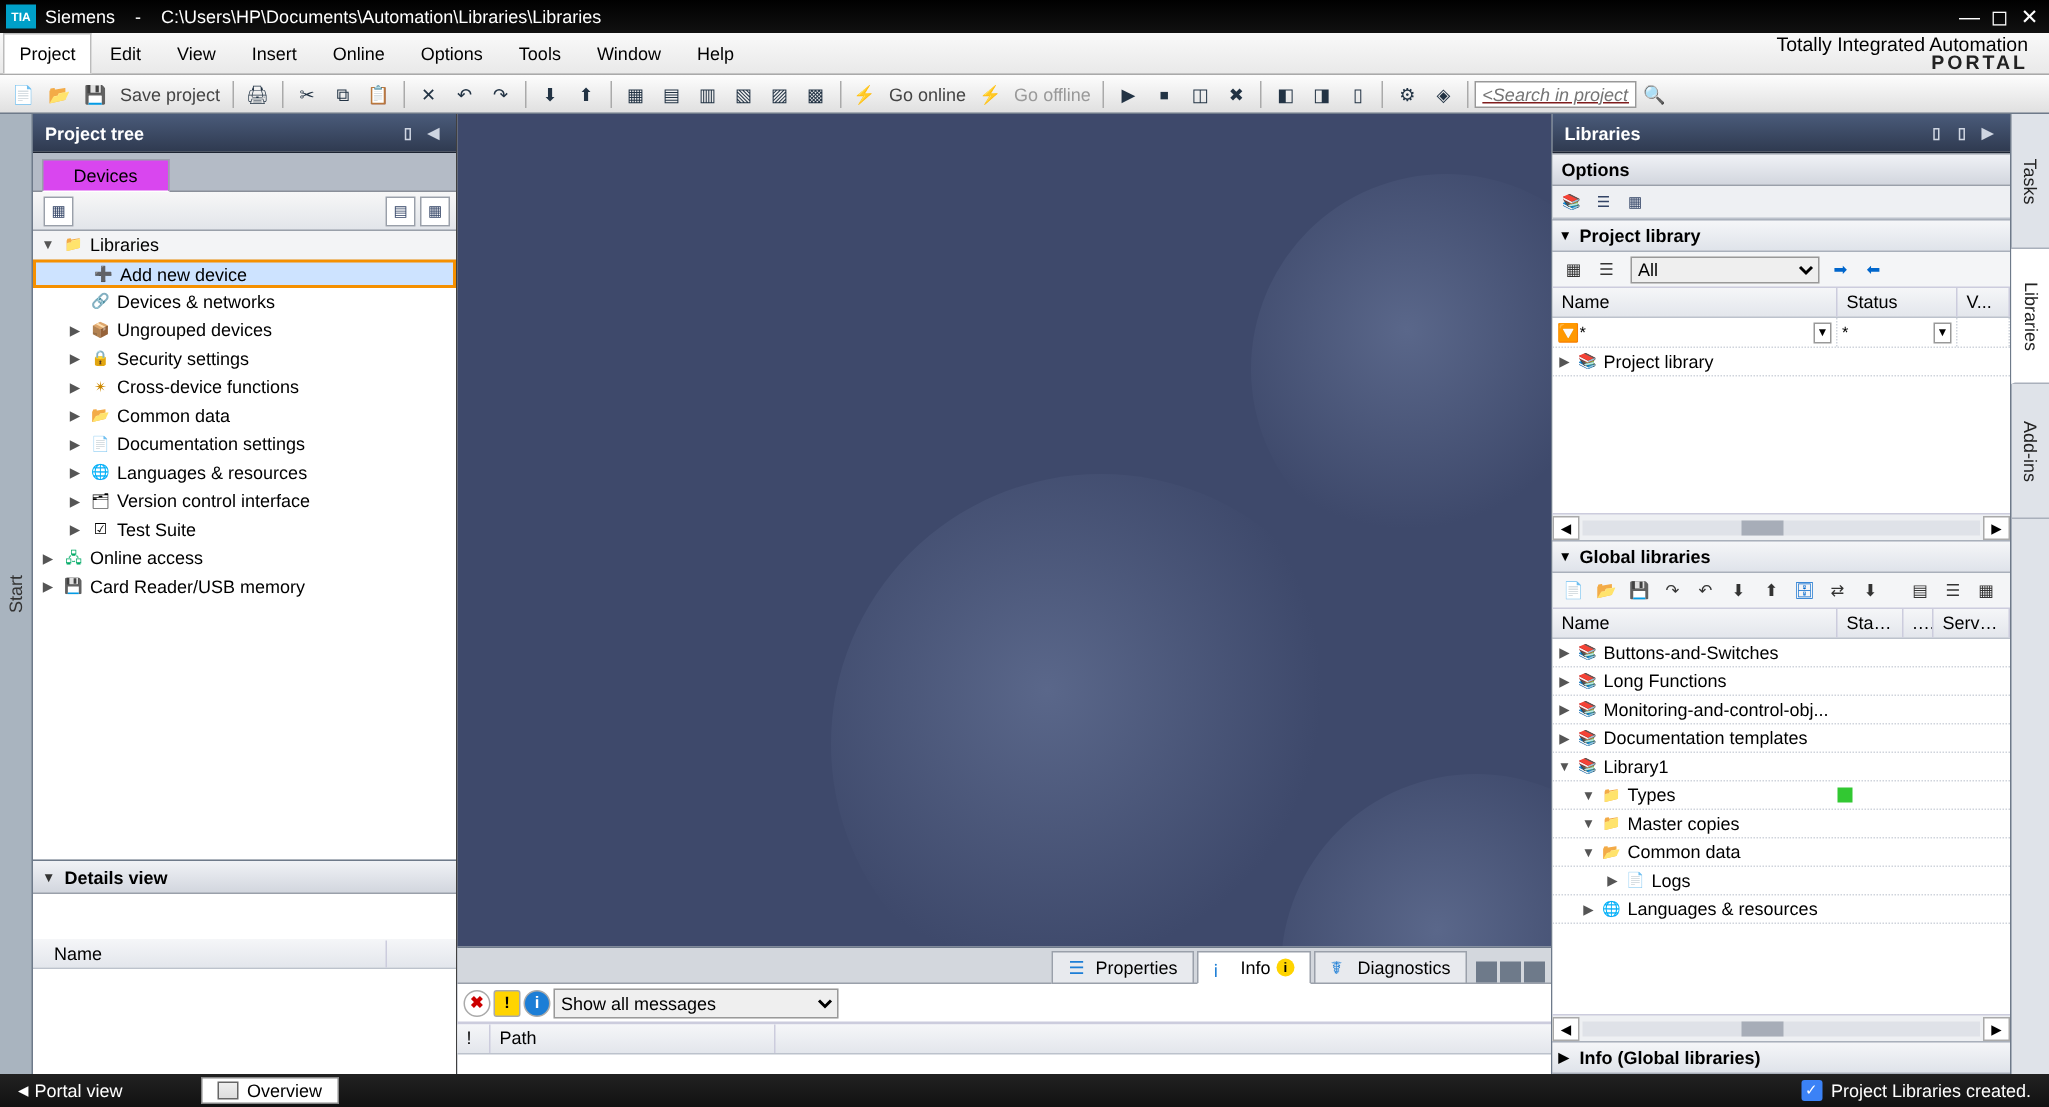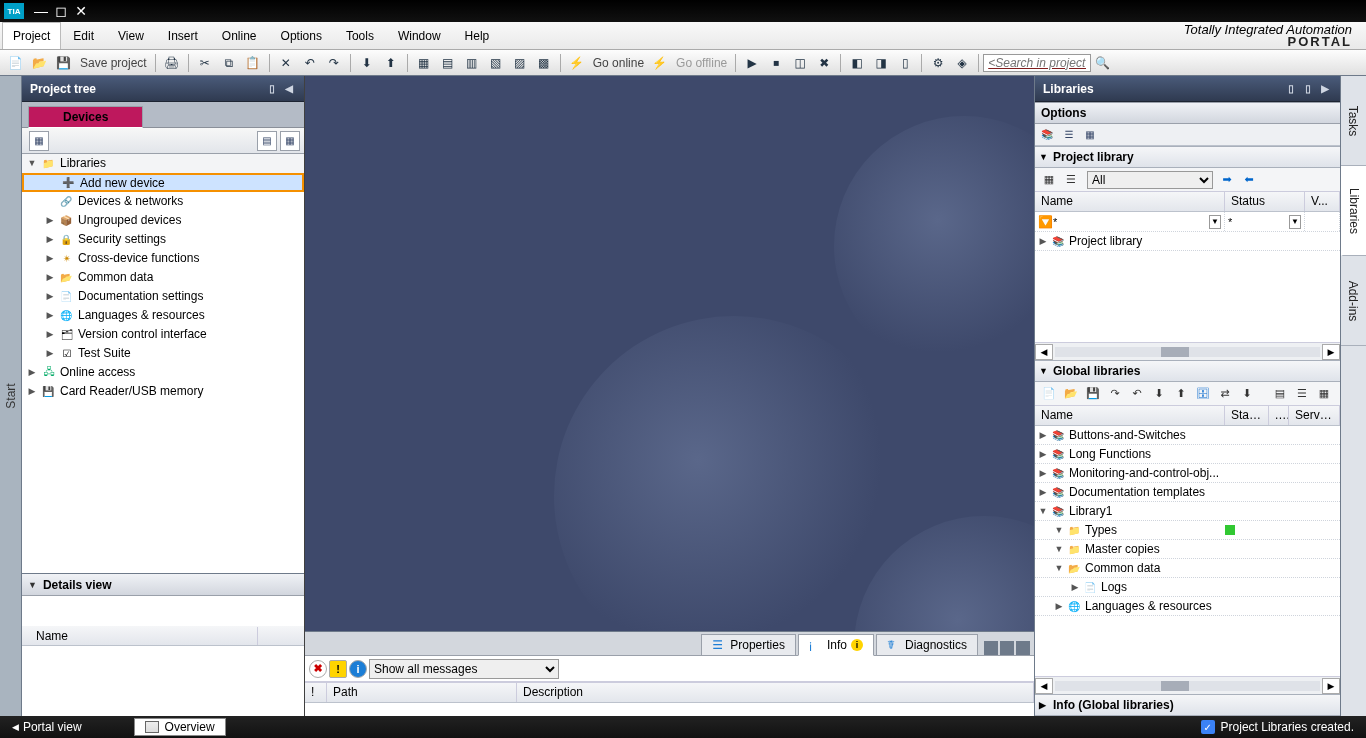--- a/index.html
+++ b/index.html
@@ -9,21 +9,21 @@
 .titlebar { height: 22px; background: linear-gradient(#000, #111); display: flex; align-items: center; padding: 0 4px; color: #eee; }
 .titlebar .logo { width: 20px; height: 16px; background: #00a0c8; margin-right: 6px; display: inline-flex; align-items: center; justify-content: center; color: #fff; font-size: 8px; font-weight: bold; }
 .titlebar .title { flex: 1; color: #fff; }
 .titlebar .winbtn { width: 18px; height: 16px; display: flex; align-items: center; justify-content: center; color: #fff; font-size: 14px; margin-left: 2px; cursor: pointer; }
 
 
 .menubar { height: 28px; background: linear-gradient(#f9f9f9, #e9e9e9); display: flex; align-items: center; border-bottom: 1px solid #aaa; }
 .menubar .menuitem { padding: 0 12px; cursor: pointer; line-height: 28px; }
 .menubar .first { background: #fff; border: 1px solid #bbb; border-bottom: none; margin-left: 2px; padding: 0 10px; line-height: 26px; }
 .menubar .brand { margin-left: auto; text-align: right; padding-right: 14px; line-height: 12px; color: #222; }
-.menubar .brand .b1 { font-size: 13px; font-weight: 500; color: #000; font-style: italic; }
+.menubar .brand .b1 { font-size: 13px; font-weight: 500; color: #000; }
 .menubar .brand .b2 { font-size: 13px; font-weight: 600; letter-spacing: 2px; color: #222; text-align: right; }
 
 
 .toolbar { height: 26px; background: linear-gradient(#fdfdfd, #e0e0e0); display: flex; align-items: center; border-bottom: 1px solid #6e7a8a; padding: 0 4px; }
 .tbtn { width: 20px; height: 20px; margin: 0 2px; display: flex; align-items: center; justify-content: center; font-size: 12px; color: #234; cursor: pointer; }
 .sep { width: 1px; height: 18px; background: #aaa; margin: 0 4px; }
 .toolbar .lbl { padding: 0 4px; color: #444; cursor: pointer; }
 .toolbar input { height: 18px; border: 1px solid #999; padding: 0 4px; width: 108px; font-style: italic; color: #7f1d1d; text-decoration: underline; }
 
 
@@ -31,21 +31,21 @@
 .leftvtab { width: 22px; background: #a9b4bf; border-right: 1px solid #6e7a8a; display: flex; align-items: center; justify-content: center; }
 .leftvtab .rot { transform: rotate(-90deg); white-space: nowrap; color: #333; font-weight: 500; }
 
 
 .ptree { width: 283px; background: #d8dce2; border-right: 1px solid #404040; display: flex; flex-direction: column; }
 .panehdr { height: 26px; background: linear-gradient(#4a5b7a, #2f3a50); color: #fff; font-weight: bold; display: flex; align-items: center; padding: 0 8px; border-bottom: 1px solid #1d2432; }
 .panehdr .spacer { margin-left: auto; }
 .panehdr .hi { width: 14px; height: 14px; margin-left: 3px; color: #cfd6e2; cursor: pointer; font-size: 10px; display: inline-flex; align-items: center; justify-content: center; }
 
 .tabrow { height: 26px; background: #b4bbc6; display: flex; align-items: flex-end; padding-left: 6px; border-bottom: 1px solid #8a8f99; }
-.tabrow .tab { background: #be185d; border: 1px solid #9aa0aa; border-bottom: 1px solid #fff; padding: 3px 34px; font-weight: bold; position: relative; top: 1px; }
+.tabrow .tab { background: #d946ef; border: 1px solid #9aa0aa; border-bottom: 1px solid #fff; padding: 3px 20px; font-weight: normal; position: relative; top: 1px; }
 
 .subtool { height: 26px; background: linear-gradient(#f7f7f7, #e2e5ea); display: flex; align-items: center; padding: 0 4px; border-bottom: 1px solid #9aa0aa; }
 .subtool .t { width: 20px; height: 20px; border: 1px solid #9aa0aa; background: #fff; margin-left: 3px; display: flex; align-items: center; justify-content: center; font-size: 10px; color: #346; }
 .subtool .spacer { flex: 1; }
 
 .treebody { flex: 1; background: #fff; overflow: auto; }
 .treerow { height: 19px; display: flex; align-items: center; padding-left: 4px; border-bottom: 1px dotted transparent; cursor: pointer; }
 .treerow.selected { background: #cde3ff; border: 2px solid #f59000; height: 19px; }
 .treerow .exp { width: 12px; color: #555; font-size: 9px; text-align: center; }
 .treerow .ind { display: inline-block; }
@@ -135,20 +135,27 @@
 .statusbar .sitem.ov { background: #fff; color: #000; border: 1px solid #888; height: 18px; padding: 0 10px; margin-left: 40px; }
 .statusbar .sitem.ov .ovico { width: 14px; height: 12px; border: 1px solid #666; margin-right: 6px; background: linear-gradient(#eee, #ddd); }
 .statusbar .s-right { margin-left: auto; display: flex; align-items: center; padding-right: 12px; }
 .statusbar .check { width: 14px; height: 14px; background: #3b82f6; color: #fff; display: flex; align-items: center; justify-content: center; border-radius: 2px; margin-right: 6px; font-size: 10px; }
 </style>
 </head>
 <body>
 
 <div class="titlebar">
   <div class="logo">TIA</div>
+  <div class="title">
+    <span>Siemens</span>
+    <span>&nbsp;&nbsp;</span>
+    <span>-</span>
+    <span>&nbsp;&nbsp;</span>
+    <span>C:\Users\HP\Documents\Automation\Libraries\Libraries</span>
+  </div>
   <div class="winbtn">—</div>
   <div class="winbtn">◻</div>
   <div class="winbtn">✕</div>
 </div>
 
 <div class="menubar">
   <div class="menuitem first">Project</div>
   <div class="menuitem">Edit</div>
   <div class="menuitem">View</div>
   <div class="menuitem">Insert</div>
@@ -363,21 +370,20 @@
         <div class="mi" style="background:#1c7ed6;color:#fff;border-radius:50%">i</div>
         <select>
           <option>Show all messages</option>
         </select>
       </div>
 
       <div class="msggrid">
         <div class="ghdr">
           <div class="gc" style="width:22px">!</div>
           <div class="gc" style="width:190px">Path</div>
-          <div class="gc" style="flex:1">Description</div>
         </div>
       </div>
     </div>
   </div>
 
   <div class="rightpanel">
     <div class="panehdr">
       <span>Libraries</span>
       <span class="spacer"></span>
       <span class="hi">▯</span>

